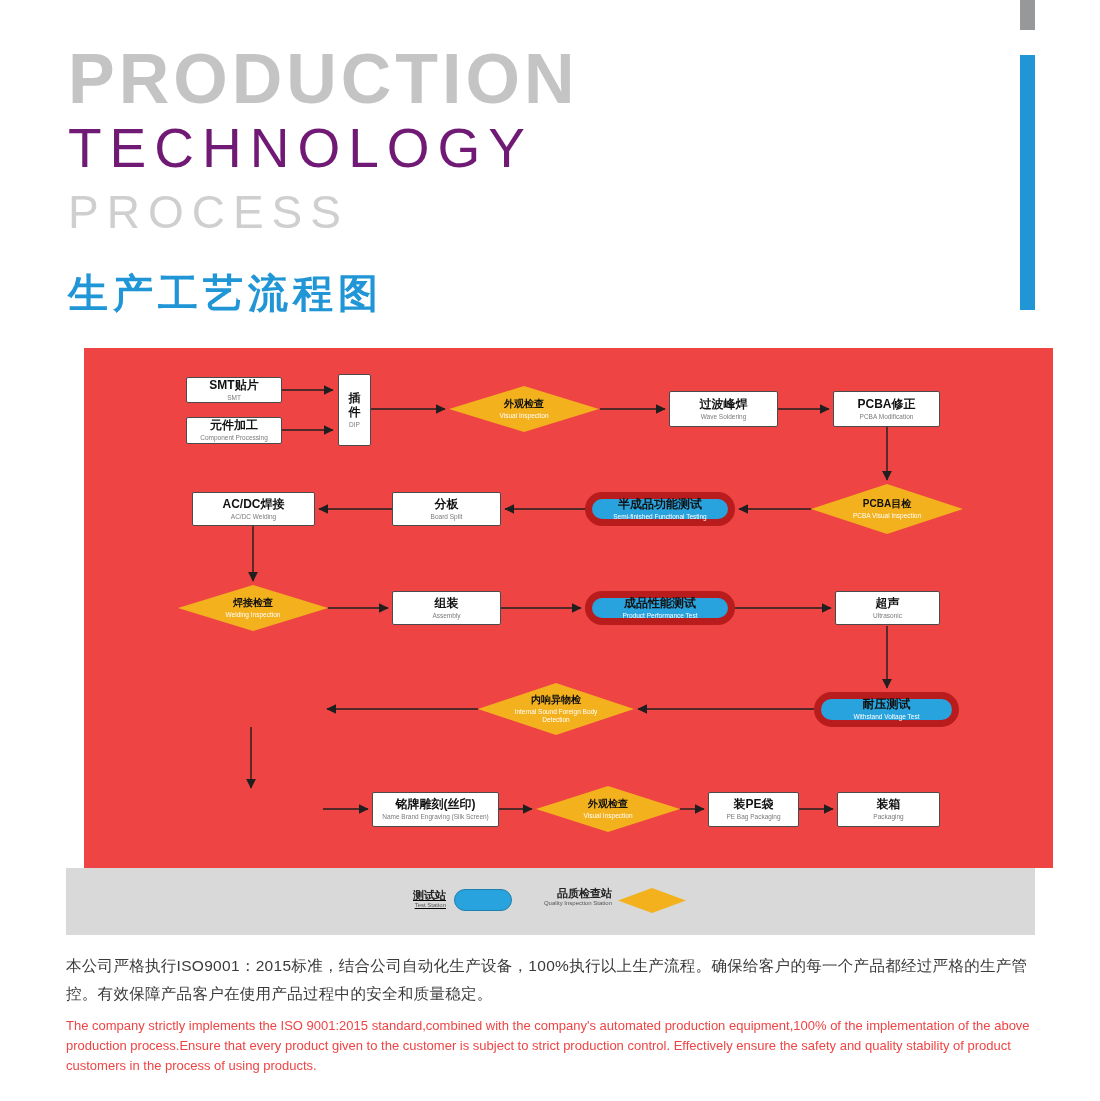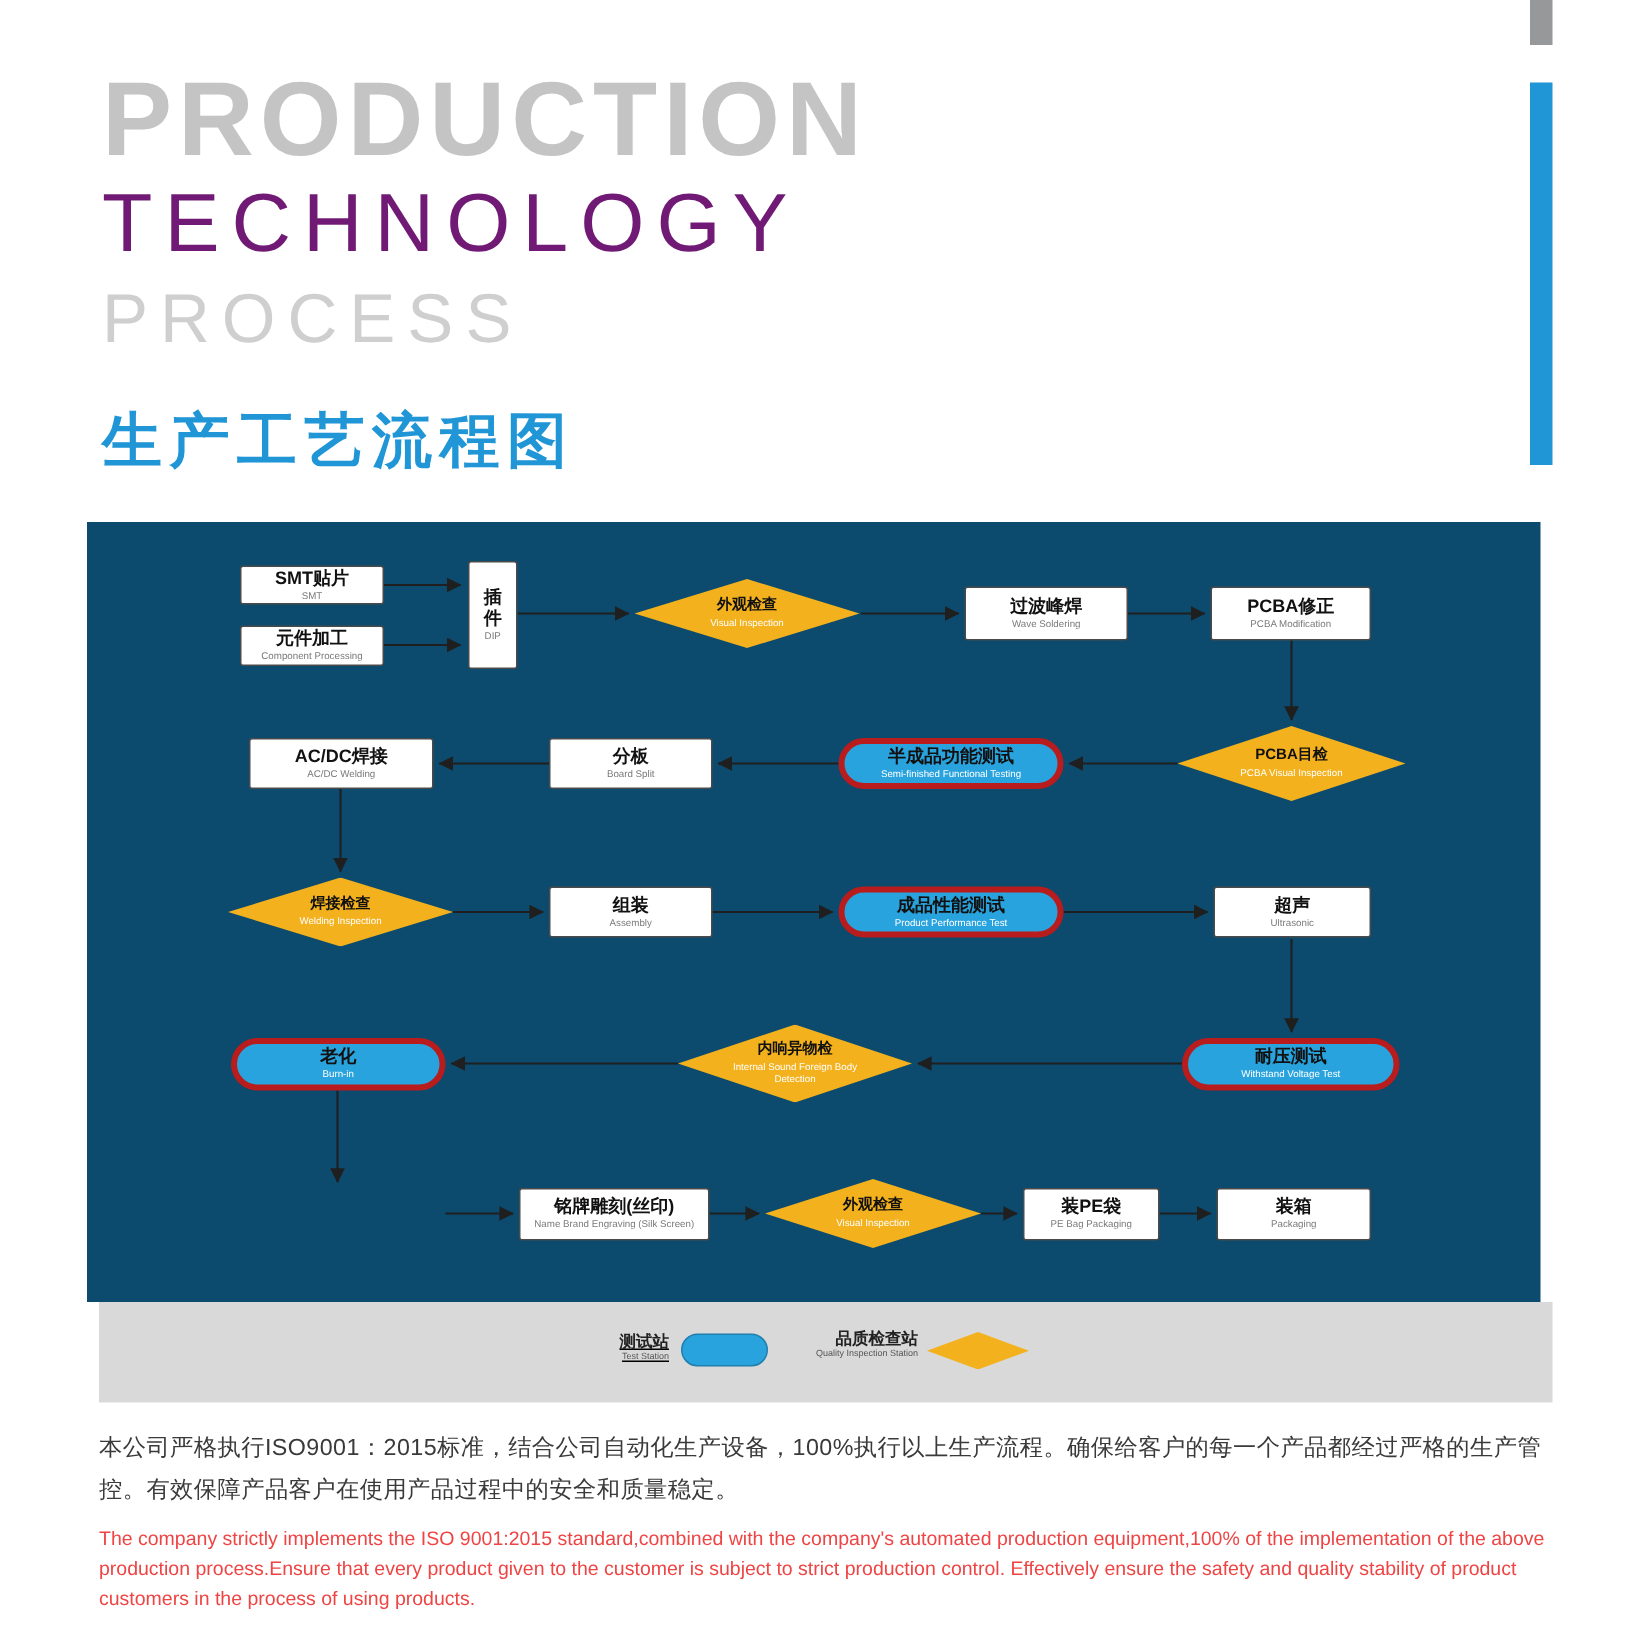--- a/index.html
+++ b/index.html
@@ -8,34 +8,34 @@
 
   .bar-gray { position:absolute; left:1020px; top:0; width:15px; height:30px; background:#97989a; }
   .bar-blue { position:absolute; left:1020px; top:55px; width:15px; height:255px; background:#2196d6; }
 
   .header { position:absolute; left:68px; top:42px; width:900px; }
   .t1 { font-size:70px; font-weight:700; color:#c4c4c4; letter-spacing:4px; line-height:74px; }
   .t2 { font-size:55px; font-weight:400; color:#701a75; letter-spacing:8px; line-height:64px; }
   .t3 { font-size:46px; font-weight:400; color:#cfcfcf; letter-spacing:8px; line-height:64px; }
   .cn-title { margin-top:22px; font-size:40px; font-weight:600; color:#2196d6; letter-spacing:5px; }
 
-  .flow { position:absolute; left:58px; top:348px; width:969px; height:520px; background:#0c4a6e; }
+  .flow { position:absolute; left:84px; top:348px; width:969px; height:520px; background:#ef4444; }
   .legend { position:absolute; left:66px; top:868px; width:969px; height:67px; background:#d9d9d9; }
 
   .edges { position:absolute; left:0; top:0; width:969px; height:520px; }
   .edges line { stroke:#1f1f1f; stroke-width:1.4; }
 
   .node { position:absolute; display:flex; flex-direction:column; align-items:center; justify-content:center; text-align:center; }
   .node .nl { font-size:12px; font-weight:700; color:#111; line-height:1.25; }
   .node .ns { font-size:6.5px; line-height:1.25; margin-top:1px; }
 
   .rect { background:#ffffff; border:1.5px solid #4a4a4a; border-radius:2px; }
   .rect .ns { color:#7a7a7a; }
 
-  .pill { background:#29a3dd; border:4px solid #b91c1c; border-radius:18px; }
+  .pill { background:#29a3dd; border:7px solid #b91c1c; border-radius:18px; }
   .pill .ns { color:#ffffff; }
 
   .diamond { background:#f3b11d; clip-path:polygon(50% 0%, 100% 50%, 50% 100%, 0% 50%); }
   .diamond .nl { font-size:10px; }
   .diamond .ns { color:#ffffff; width:70%; }
 
   .vert .nl { width:14px; word-break:break-all; line-height:1.2; }
 
   .lg-label { position:absolute; text-align:right; }
   .lg-label .lc { font-size:11px; font-weight:700; color:#222; line-height:1.2; }
@@ -148,24 +148,20 @@
     <div class="ns">Ultrasonic</div>
   </div>
   <div class="node pill" style="left:730px;top:344px;width:145px;height:35px;">
     <div class="nl">耐压测试</div>
     <div class="ns">Withstand Voltage Test</div>
   </div>
   <div class="node diamond" style="left:394px;top:335px;width:156px;height:52px;">
     <div class="nl">内响异物检</div>
     <div class="ns">Internal Sound Foreign Body Detection</div>
   </div>
-  <div class="node pill" style="left:96px;top:344px;width:143px;height:35px;">
-    <div class="nl">老化</div>
-    <div class="ns">Burn-in</div>
-  </div>
   <div class="node rect" style="left:288px;top:444px;width:127px;height:35px;">
     <div class="nl">铭牌雕刻(丝印)</div>
     <div class="ns">Name Brand Engraving (Silk Screen)</div>
   </div>
   <div class="node diamond" style="left:452px;top:438px;width:144px;height:46px;">
     <div class="nl">外观检查</div>
     <div class="ns">Visual Inspection</div>
   </div>
   <div class="node rect" style="left:624px;top:444px;width:91px;height:35px;">
     <div class="nl">装PE袋</div>

